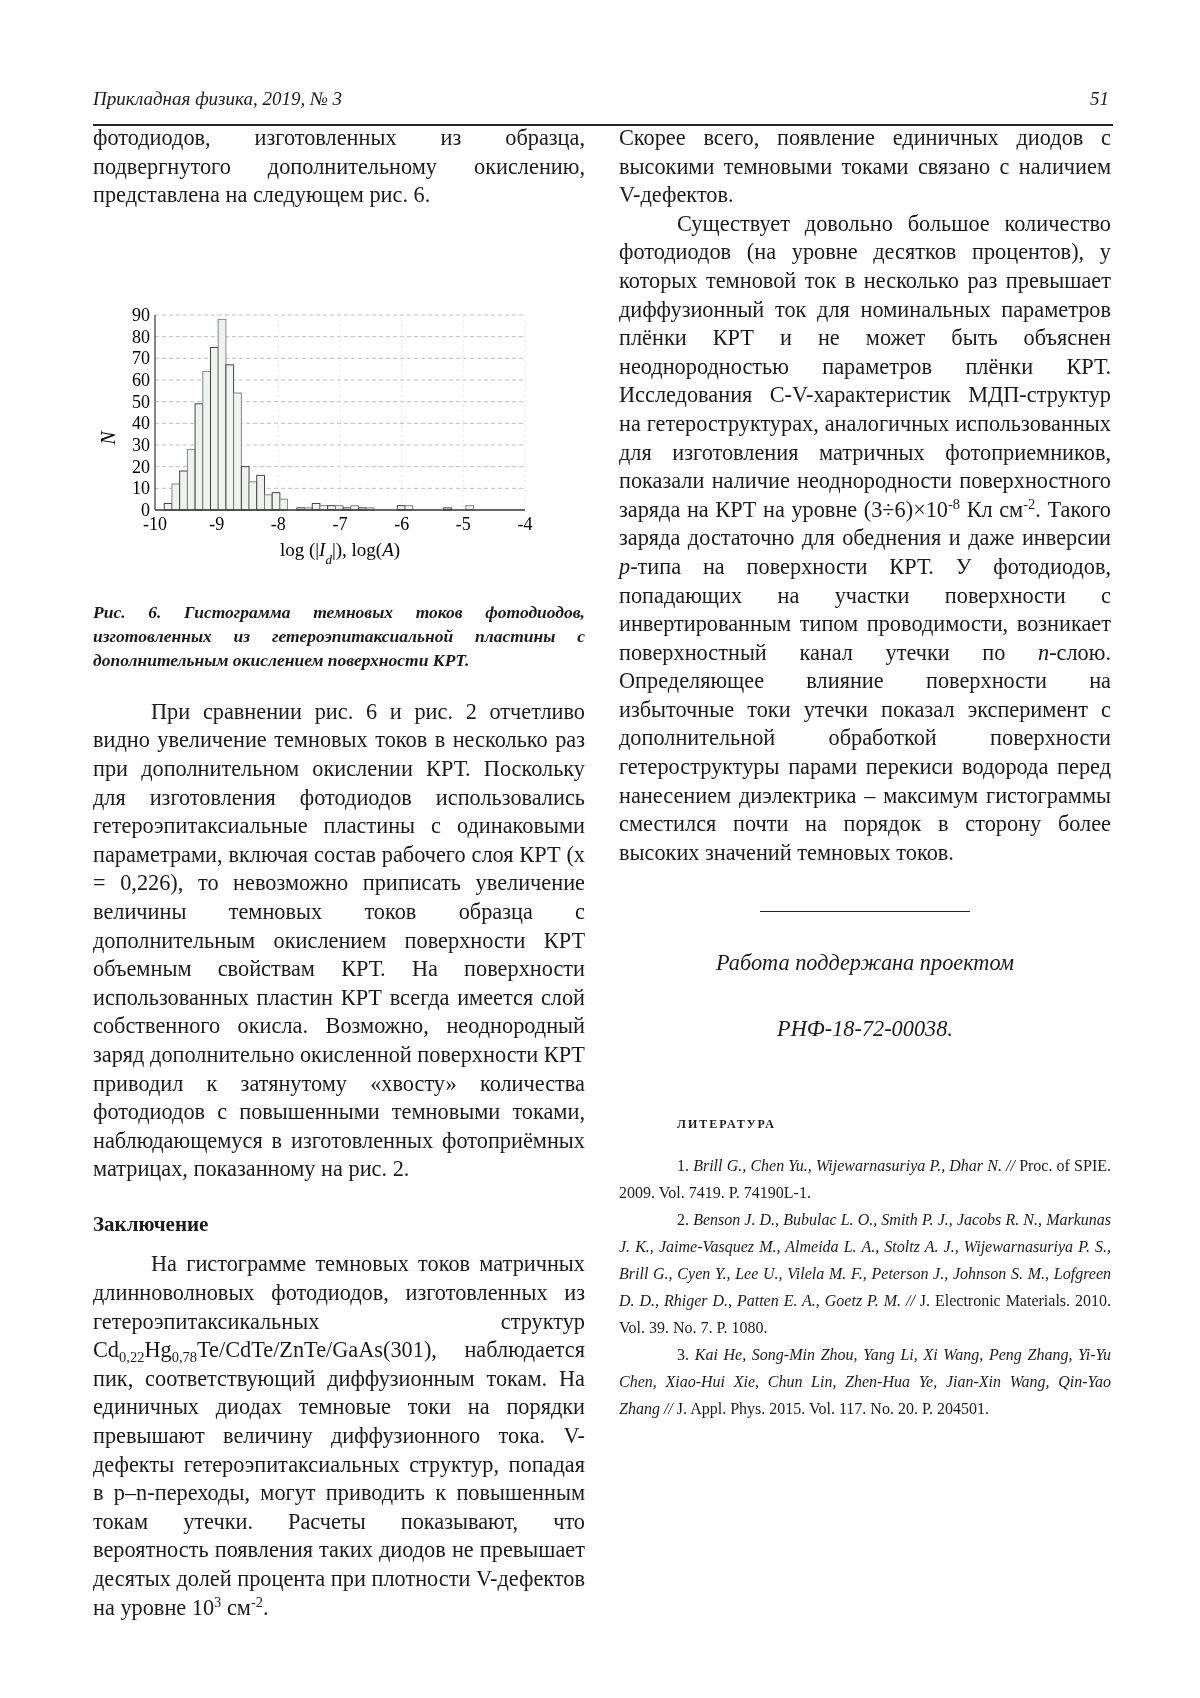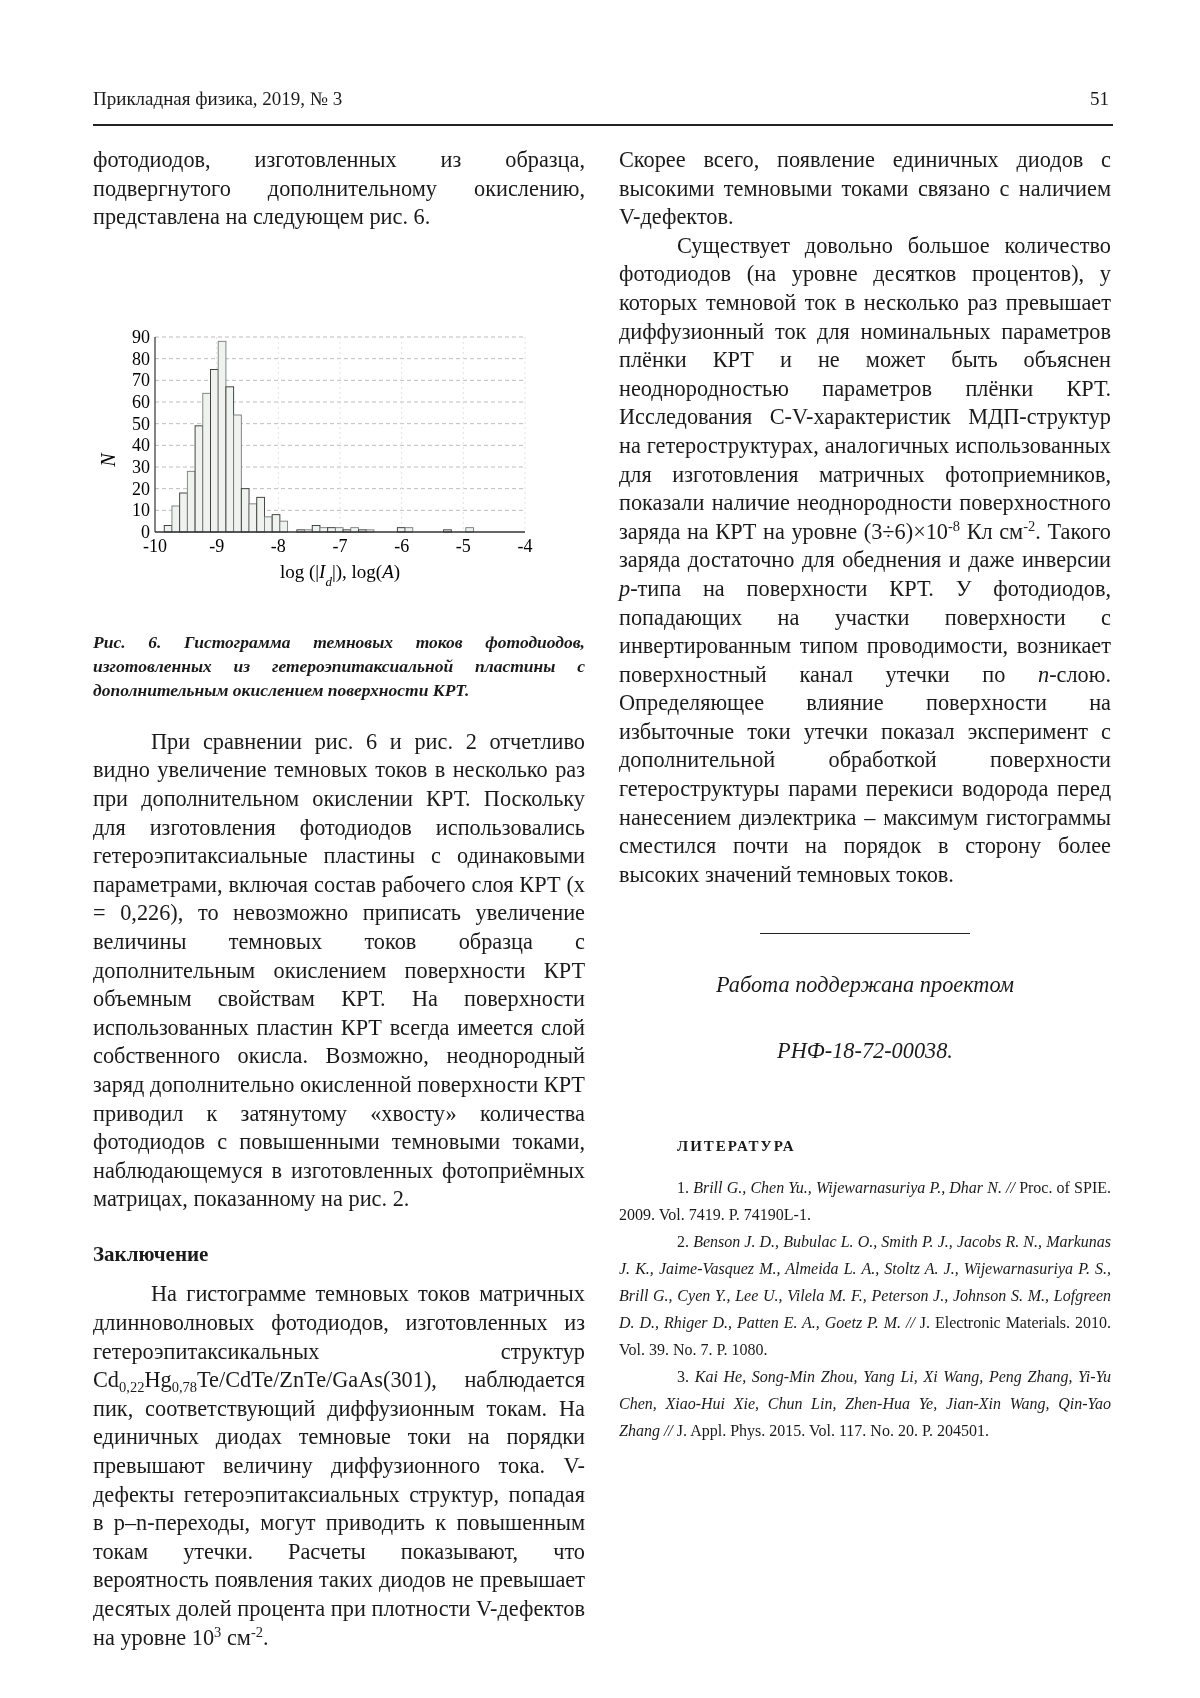--- a/index.html
+++ b/index.html
@@ -1,31 +1,31 @@
 <!DOCTYPE html>
 <html><head>
 <meta charset="utf-8">
 <style>
   html, body { margin:0; padding:0; background:#ffffff; }
   body { width:1200px; height:1698px; position:relative; font-family:"Liberation Serif", "DejaVu Serif", serif; color:#1a1a1a; overflow:hidden; }
-  .running-head { position:absolute; left:93px; top:88px; width:1020px; font-size:19px; }
+  .running-head { position:absolute; left:93px; top:88px; width:1020px; font-style:italic; font-size:19px; }
   .running-head .pg { position:absolute; right:4px; top:0; }
   .head-rule { position:absolute; left:93px; top:124px; width:1020px; height:0; border-top:2px solid #222; }
-  .col { position:absolute; top:146px; width:492px; font-size:22.3px; line-height:28.6px; text-align:justify; }
+  .col { position:absolute; top:124px; width:492px; font-size:22.3px; line-height:28.6px; text-align:justify; }
   .col.left { left:93px; }
   .col.right { left:619px; }
   p { margin:0; }
   .indent { text-indent:58px; }
   .figure { position:relative; height:390px; }
-  .caption { font-weight:bold; font-style:italic; font-size:17.5px; line-height:24px; text-align:justify; margin-top:8px; }
+  .caption { font-weight:bold; font-style:italic; font-size:17.5px; line-height:24px; text-align:justify; margin-top:0; }
   .section-title { font-weight:bold; font-size:21px; margin:26px 0 12px 0; }
   .ack { font-style:italic; margin-top:16px; }
   .divider { width:210px; border-top:1.5px solid #222; margin:44px auto 16px auto; }
   .grant { font-style:italic; text-align:center;margin-top:37px; }
-  .lit-title { font-weight:bold; font-size:15px; letter-spacing:2px; margin:66px 0 14px 58px; }
+  .lit-title { font-weight:bold; font-size:12px; letter-spacing:2px; margin:66px 0 14px 58px; }
   .ref { font-size:16px; line-height:27px; text-align:justify; }
   sub, sup { font-size:65%; line-height:0; }
   svg text { font-family:"Liberation Serif", "DejaVu Serif", serif; }
 </style>
 </head>
 <body>
 
 <div class="running-head">
   <span>Прикладная физика, 2019, № 3</span>
   <span class="pg">51</span>

